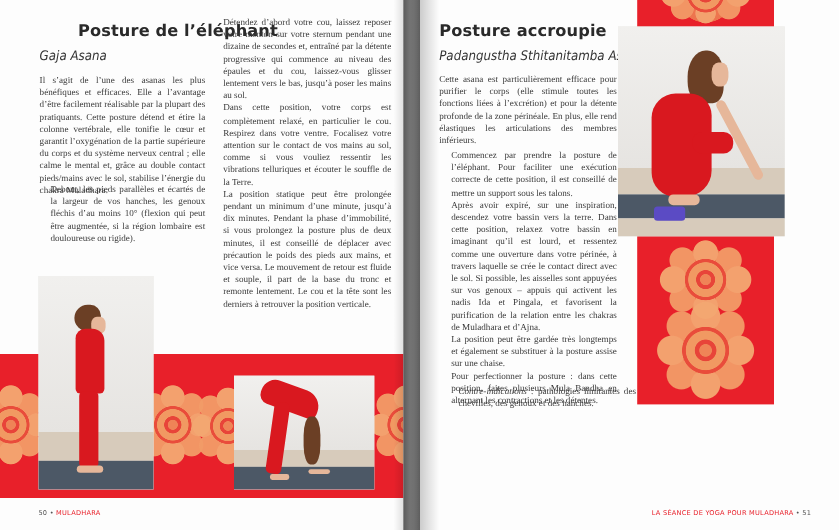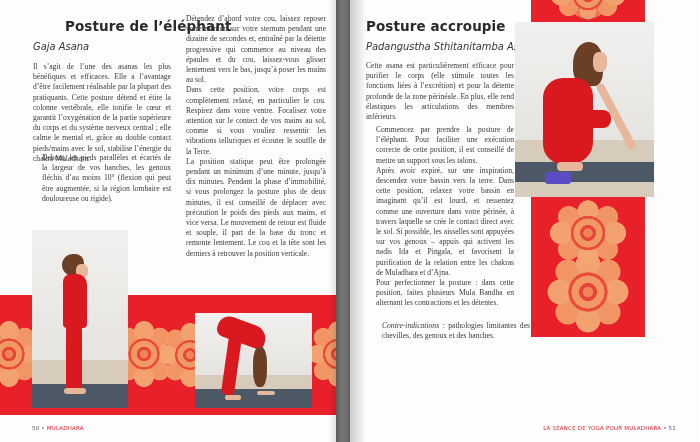--- a/index.html
+++ b/index.html
@@ -104,20 +104,21 @@
 
 <div class="page page-right">
   <div class="title" style="left:30px; top:18px;">Posture accroupie</div>
   <div class="subtitle" style="left:30px; top:40px;">Padangustha Sthitanitamba Asana</div>
 
   <div class="txt" style="left:30px; top:61px; width:148px;">Cette asana est particulièrement efficace pour purifier le corps (elle stimule toutes les fonctions liées à l’excrétion) et pour la détente profonde de la zone périnéale. En plus, elle rend élastiques les articulations des membres inférieurs.</div>
 
   <div class="txt" style="left:40px; top:125px; width:138px;">
     <p>Commencez par prendre la posture de l’éléphant. Pour faciliter une exécution correcte de cette position, il est conseillé de mettre un support sous les talons.</p>
     <p>Après avoir expiré, sur une inspiration, descendez votre bassin vers la terre. Dans cette position, relaxez votre bassin en imaginant qu’il est lourd, et ressentez comme une ouverture dans votre périnée, à travers laquelle se crée le contact direct avec le sol. Si possible, les aisselles sont appuyées sur vos genoux – appuis qui activent les nadis Ida et Pingala, et favorisent la purification de la relation entre les chakras de Muladhara et d’Ajna.</p>
+    <p>La position peut être gardée très longtemps et également se substituer à la posture assise sur une chaise.</p>
     <p>Pour perfectionner la posture : dans cette position, faites plusieurs Mula Bandha en alternant les contractions et les détentes.</p>
   </div>
 
   <div class="txt" style="left:30px; top:321px; width:148px;margin-left:16px;">
     <span class="it">Contre-indications :</span><span> pathologies limitantes des chevilles, des genoux et des hanches.</span>
   </div>
 
   <div class="band" style="left:195px; top:0; width:114px; height:337px;"></div>
   <div class="mandala" style="left:210px; top:-30px; width:84px; height:50px;"></div>
   <div class="mandala" style="left:210px; top:198px; width:84px; height:70px;"></div>

